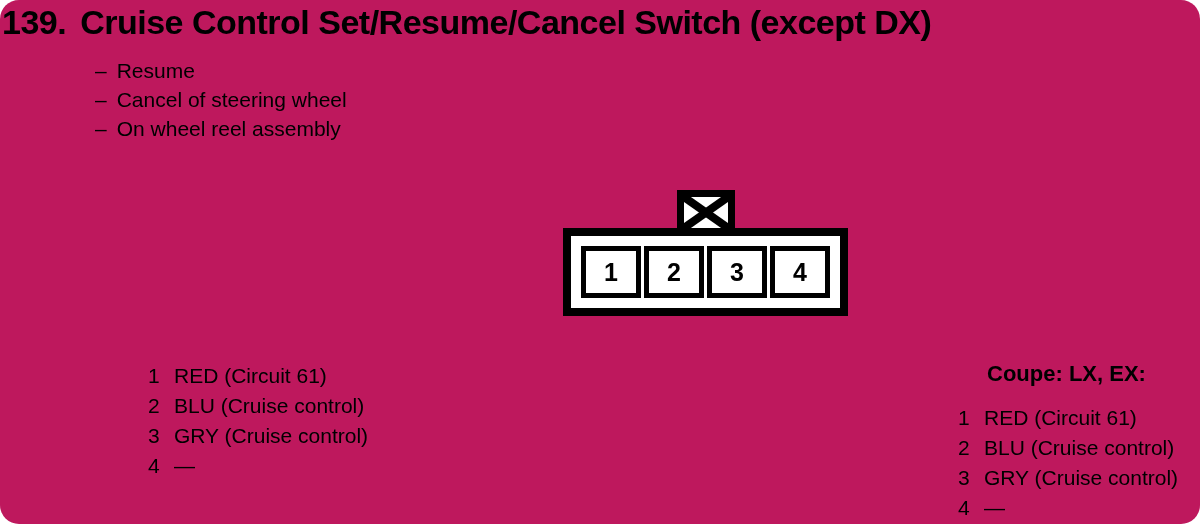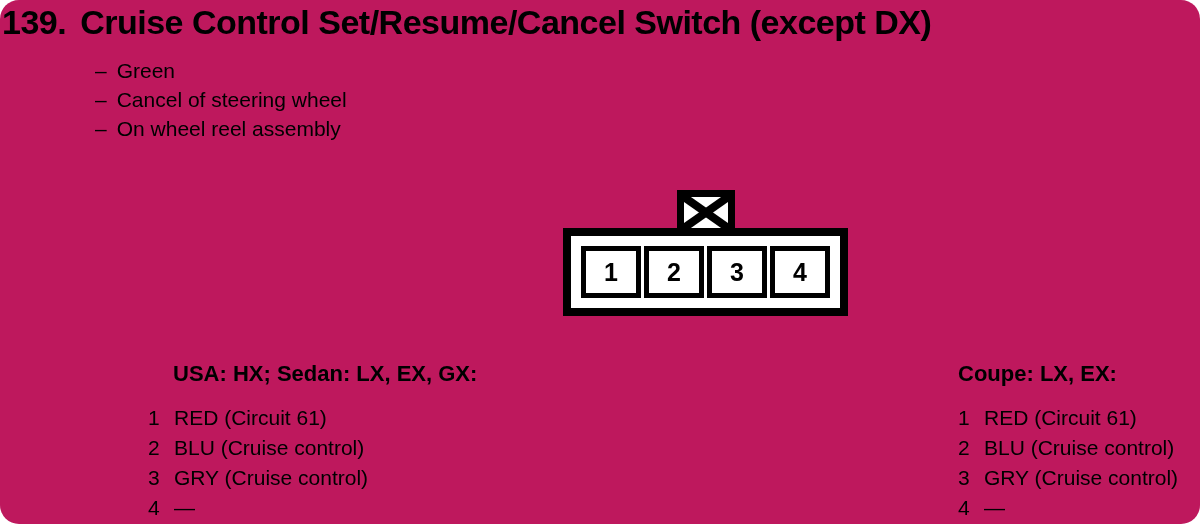--- a/index.html
+++ b/index.html
@@ -96,42 +96,42 @@
   .pinout-left  { left: 148px; }
   .pinout-right { left: 958px; }
   .pinout-heading {
     font-weight: bold;
     font-size: 22px;
     line-height: 26px;
     margin-bottom: 16px;
     white-space: nowrap;
   }
   .pinout-left  .pinout-heading { margin-left: 25px; }
-  .pinout-right .pinout-heading { }
+  .pinout-right .pinout-heading { margin-left: 29px; }
   .pinout-row {
     display: flex;
     line-height: 30px;
     white-space: nowrap;
   }
   .pin-num { width: 26px; flex: 0 0 26px; }
 </style>
 </head>
 <body>
 
 <div class="page">
 
   <div class="title-row">
     <span>139.</span>
     <span>Cruise Control Set/Resume/Cancel Switch (except DX)</span>
   </div>
 
   <div class="notes">
     <div class="note">
       <span>–</span>
-      <span>Green</span>
+      <span>Resume</span>
     </div>
     <div class="note">
       <span>–</span>
       <span>Cancel of steering wheel</span>
     </div>
     <div class="note">
       <span>–</span>
       <span>On wheel reel assembly</span>
     </div>
   </div>
@@ -155,21 +155,20 @@
           <span>3</span>
         </div>
         <div class="cavity">
           <span>4</span>
         </div>
       </div>
     </div>
   </div>
 
   <div class="pinout pinout-left">
-    <div class="pinout-heading">USA: HX; Sedan: LX, EX, GX:</div>
     <div class="pinout-rows">
       <div class="pinout-row">
         <span class="pin-num">1</span>
         <span>RED (Circuit 61)</span>
       </div>
       <div class="pinout-row">
         <span class="pin-num">2</span>
         <span>BLU (Cruise control)</span>
       </div>
       <div class="pinout-row">

